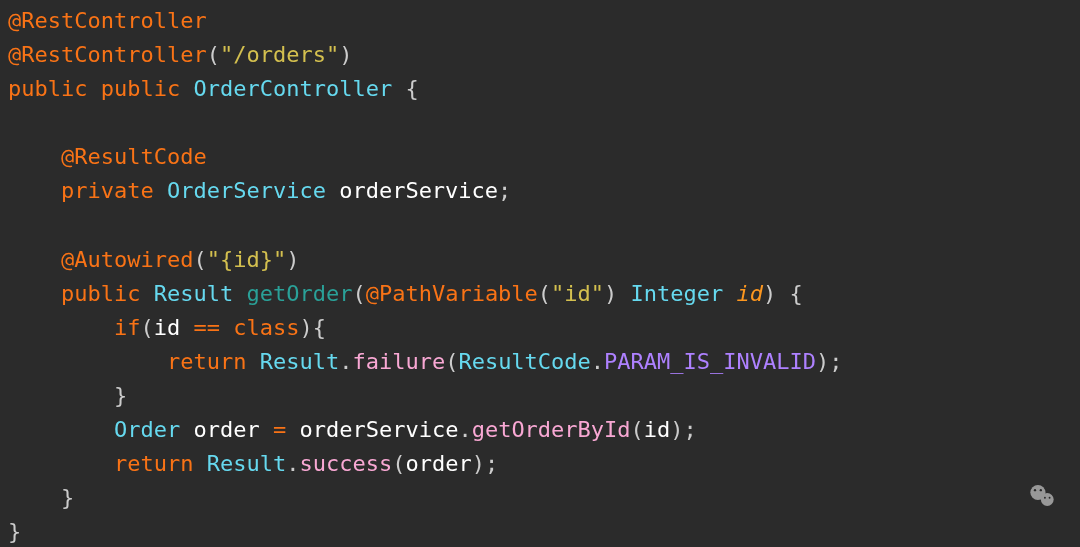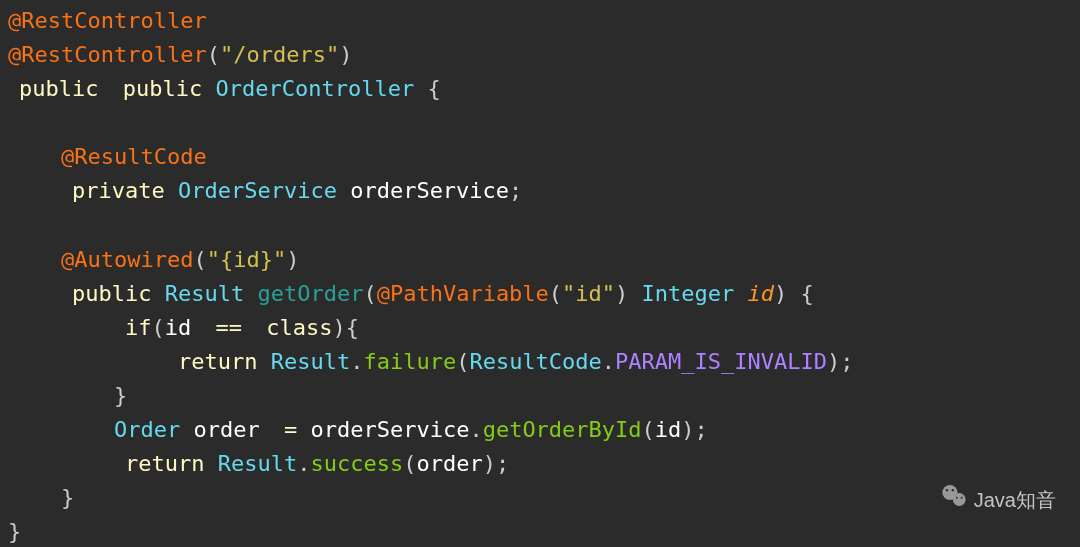--- a/index.html
+++ b/index.html
@@ -17,25 +17,25 @@
       color: #cccccc;
       position: relative;
       overflow: hidden;
     }
     pre {
       font-family: inherit;
       padding: 4px 8px;
       white-space: pre;
     }
     .annotation { color: #f97316; }
-    .keyword { color: #fef9c3; margin-left: 11px; }
+    .keyword { color: #f97316; }
     .type { color: #66d9ef; }
     .string { color: #d4c04f; }
     .method { color: #2aa198; }
-    .method-call { color: #84cc16; }
+    .method-call { color: #f9a8d4; }
     .param-name { color: #fd971f; font-style: italic; }
     .punct { color: #cccccc; }
     .constant { color: #ae81ff; margin-top: 32px; }
     .white { color: #ffffff; }
 
     .watermark {
       position: absolute;
       bottom: 28px;
       right: 24px;
       display: flex;
@@ -76,14 +76,13 @@
   <span>
     <svg viewBox="0 0 24 24" fill="#cccccc">
       <circle cx="8.5" cy="9" r="6.5"></circle>
       <circle cx="16.5" cy="15" r="5.5"></circle>
       <circle cx="6" cy="7" r="1" fill="#2b2b2b"></circle>
       <circle cx="11" cy="7" r="1" fill="#2b2b2b"></circle>
       <circle cx="14.5" cy="13.5" r="0.8" fill="#2b2b2b"></circle>
       <circle cx="18.5" cy="13.5" r="0.8" fill="#2b2b2b"></circle>
     </svg>
   </span>
-  <span>Java知音</span>
 </div>
 
 </body></html>

